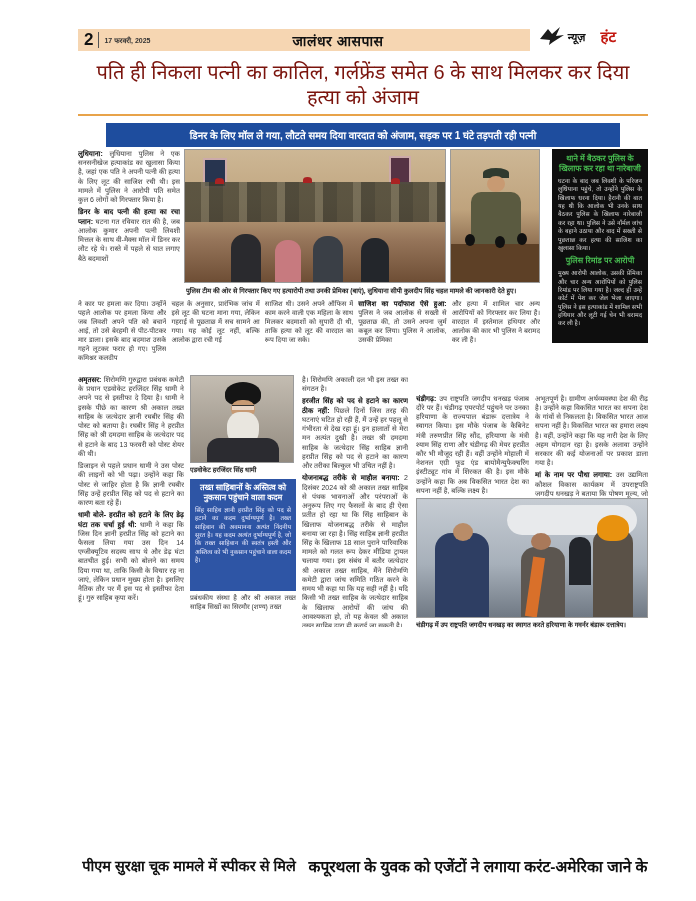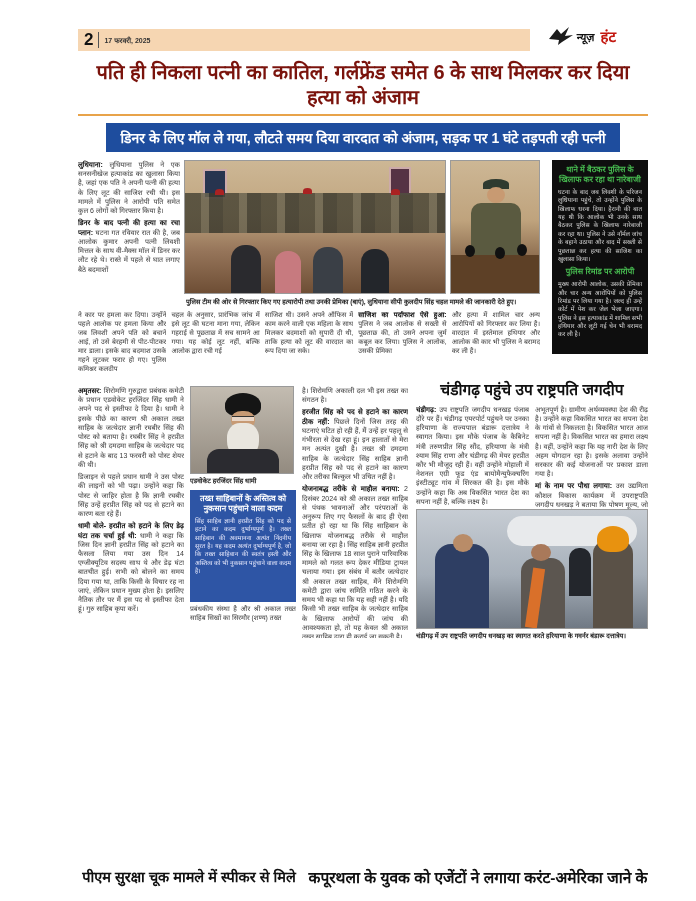--- a/index.html
+++ b/index.html
@@ -10,28 +10,28 @@
   
   .topbar{position:relative;height:24px;display:flex;align-items:center;}
   .bar-bg{position:absolute;left:0;top:1px;height:22px;width:452px;background:#f6d6b2;}
   .pagenum{position:relative;font-size:17px;font-weight:bold;color:#111;margin-left:6px;line-height:22px;}
   .vline{position:relative;width:1px;height:16px;background:#555;margin:0 5px;}
   .hdate{position:relative;font-size:7px;color:#333;font-weight:bold;}
   .masthead{position:absolute;left:150px;width:220px;text-align:center;font-size:14px;font-weight:bold;color:#111;letter-spacing:.5px;}
   .logo{position:absolute;right:28px;top:-4px;display:flex;align-items:center;gap:3px;background:#fff;padding:2px 4px;}
   .logo svg{display:block;}
   .logo .w1{font-size:11px;font-weight:bold;color:#111;}
-  .logo .w2{font-size:15px;font-weight:bold;color:#c3170f;margin-left:3px;}
-
-  
-  .main-headline{margin:8px 0 0 0;font-size:20px;line-height:1.25;font-weight:bold;color:#7a130c;text-align:center;}
+  .logo .w2{font-size:15px;font-weight:bold;color:#c3170f;margin-left:12px;}
+
+  
+  .main-headline{margin:8px 0 0 0;font-size:20px;line-height:1.25;font-weight:normal;color:#7a130c;text-align:center;}
   .gold-rule{height:2px;background:#e8a34a;margin-top:4px;}
   .blue-banner{margin:7px 28px 0 28px;background:#1e4d9e;color:#fff;text-align:center;
-               font-size:14px;font-weight:bold;padding:5px 4px;}
-  .story1{display:flex;gap:12px;margin-top:8px;}
+               font-size:10px;font-weight:bold;padding:5px 4px;}
+  .story1{display:flex;gap:12px;margin-top:2px;}
   .s1-main{width:462px;}
   .s1-row1{display:flex;gap:4px;height:134px;}
   .txt{font-size:7px;line-height:1.32;color:#3a3a3a;text-align:justify;overflow:hidden;}
   .txt p{margin:0 0 3px 0;}
   .txt b{color:#111;}
   .w104{width:104px;height:134px;}
   .caption{margin:3px 0 0 108px;font-size:6.6px;font-weight:bold;color:#222;height:11px;overflow:hidden;}
   .s1-row3{display:flex;gap:5px;height:60px;margin-top:3px;}
   .s1-row3 .txt{flex:1;height:60px;font-size:6.8px;}
 
@@ -76,20 +76,21 @@
 <body>
 
 <div class="page">
  <div class="content">
 
   <header class="topbar">
     <div class="bar-bg"></div>
     <div class="pagenum">2</div>
     <div class="vline"></div>
     <div class="hdate">17 फरवरी, 2025</div>
+    <div class="masthead">जालंधर आसपास</div>
     <div class="logo">
       <span>
         <svg width="26" height="20" viewBox="0 0 26 20">
               <path d="M1 13 L9 3 L13 8 L21 1 L17 10 L25 9 L14 16 L10 19 L11 14 Z" fill="#1c1c1c"></path>
             </svg>
       </span>
       <span class="w1">न्यूज़</span>
       <span class="w2">हंट</span>
     </div>
   </header>
@@ -175,21 +176,21 @@
         <div class="txt">
           <p><span>है। शिरोमणि अकाली दल भी इस तख्त का संगठन है।</span></p>
           <p><b>हरजीत सिंह को पद से हटाने का कारण ठीक नहीं:</b> <span>पिछले दिनों जिस तरह की घटनाएं घटित हो रही हैं, मैं उन्हें हर पहलू से गंभीरता से देख रहा हूं। इन हालातों से मेरा मन अत्यंत दुखी है। तख्त श्री दमदमा साहिब के जत्थेदार सिंह साहिब ज्ञानी हरप्रीत सिंह को पद से हटाने का कारण और तरीका बिल्कुल भी उचित नहीं है।</span></p>
           <p><b>योजनाबद्ध तरीके से माहौल बनाया:</b> <span>2 दिसंबर 2024 को श्री अकाल तख्त साहिब से पंथक भावनाओं और परंपराओं के अनुरूप लिए गए फैसलों के बाद ही ऐसा प्रतीत हो रहा था कि सिंह साहिबान के खिलाफ योजनाबद्ध तरीके से माहौल बनाया जा रहा है। सिंह साहिब ज्ञानी हरप्रीत सिंह के खिलाफ 18 साल पुराने पारिवारिक मामले को गलत रूप देकर मीडिया ट्रायल चलाया गया। इस संबंध में बतौर जत्थेदार श्री अकाल तख्त साहिब, मैंने शिरोमणि कमेटी द्वारा जांच समिति गठित करने के समय भी कहा था कि यह सही नहीं है। यदि किसी भी तख्त साहिब के जत्थेदार साहिब के खिलाफ आरोपों की जांच की आवश्यकता हो, तो यह केवल श्री अकाल तख्त साहिब द्वारा ही कराई जा सकती है।</span></p>
         </div>
       </div>
     </article>
 
     <article class="vp">
       <h2 class="art-headline">
-        <span>चंडीगढ़ पहुंचे उप राष्ट्रपति जगदीप</span><br>
+        <br>
       </h2>
       <div class="vp-cols">
         <div class="txt">
           <p><b>चंडीगढ़:</b> <span>उप राष्ट्रपति जगदीप धनखड़ पंजाब दौरे पर हैं। चंडीगढ़ एयरपोर्ट पहुंचने पर उनका हरियाणा के राज्यपाल बंडारू दत्तात्रेय ने स्वागत किया। इस मौके पंजाब के कैबिनेट मंत्री तरुणप्रीत सिंह सौंद, हरियाणा के मंत्री श्याम सिंह राणा और चंडीगढ़ की मेयर हरप्रीत कौर भी मौजूद रही हैं। वहीं उन्होंने मोहाली में नेशनल एग्री फूड एंड बायोमैन्युफैक्चरिंग इंस्टीट्यूट गांव में शिरकत की है। इस मौके उन्होंने कहा कि अब विकसित भारत देश का सपना नहीं है, बल्कि लक्ष्य है।</span></p>
 
         </div>
         <div class="txt">
           <p><span>अभूतपूर्ण है। ग्रामीण अर्थव्यवस्था देश की रीढ़ है। उन्होंने कहा विकसित भारत का सपना देश के गांवों से निकलता है। विकसित भारत आज सपना नहीं है। विकसित भारत का हमारा लक्ष्य है। वहीं, उन्होंने कहा कि यह नारी देश के लिए अहम योगदान रहा है। इसके अलावा उन्होंने सरकार की कई योजनाओं पर प्रकाश डाला गया है।</span></p>
           <p><b>मां के नाम पर पौधा लगाया:</b> <span>उस उद्यमिता कौशल विकास कार्यक्रम में उपराष्ट्रपति जगदीप धनखड़ ने बताया कि पोषण मूल्य, जो मैं आपको बताता हूं। अभी, अगर आप चारों ओर देखें, तो आप इसे गांवों में देखेंगे।</span></p>
         </div>

